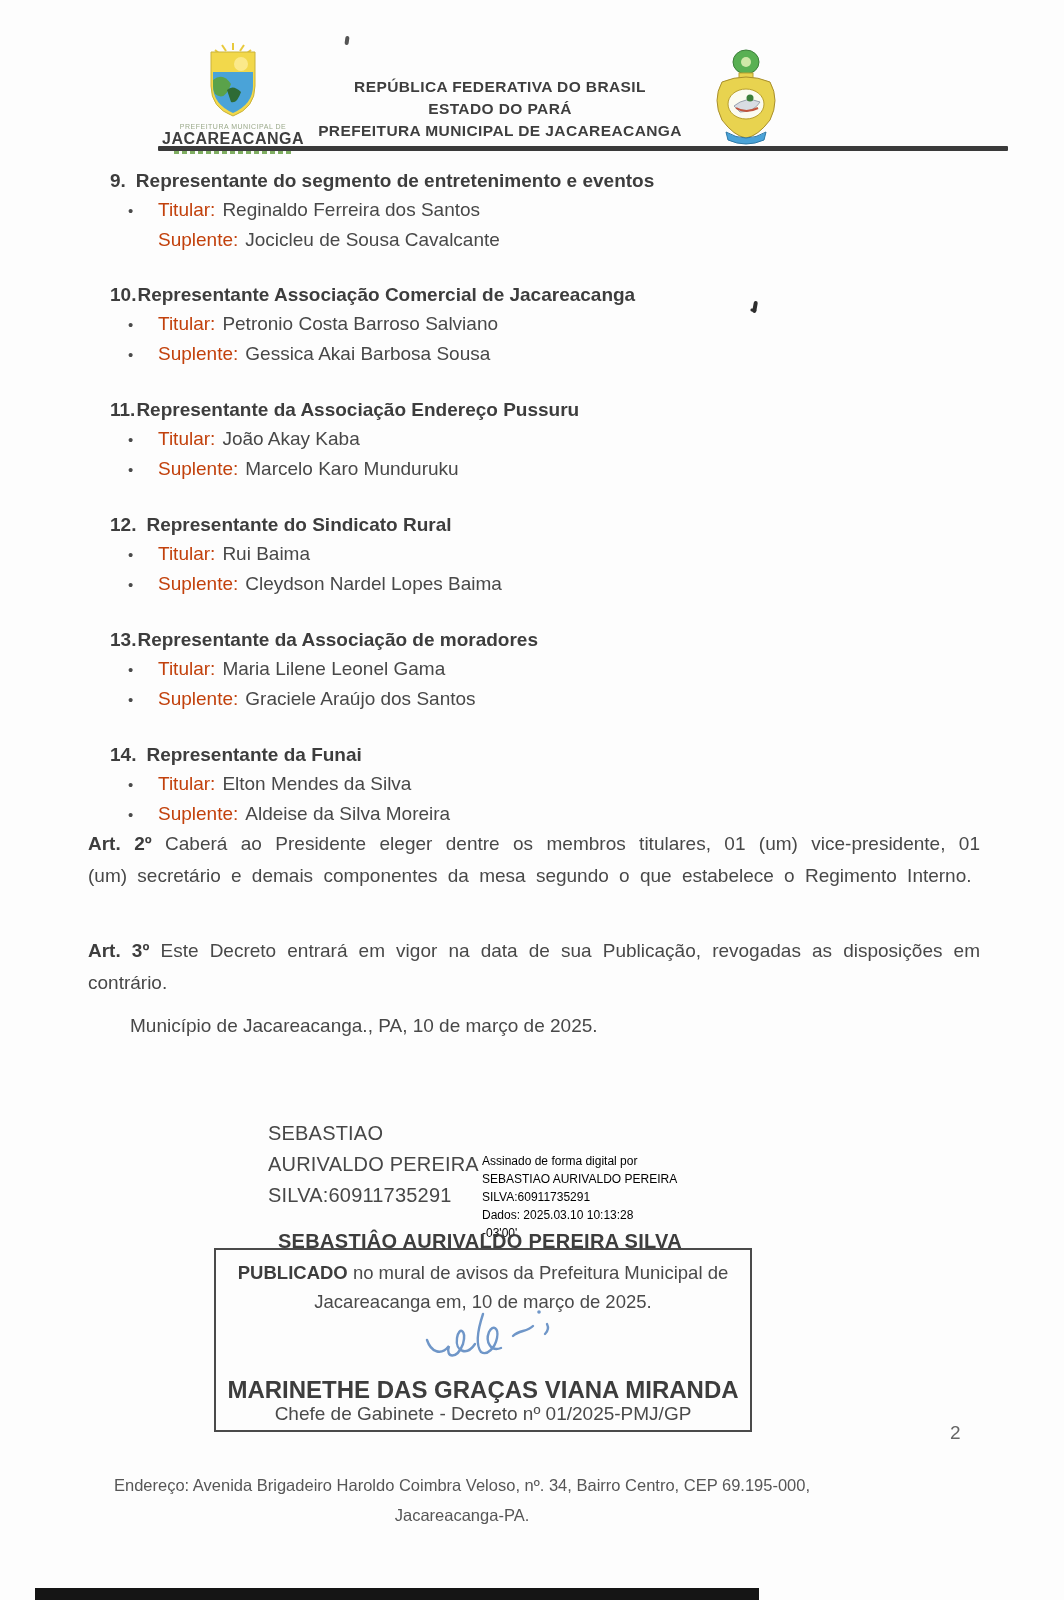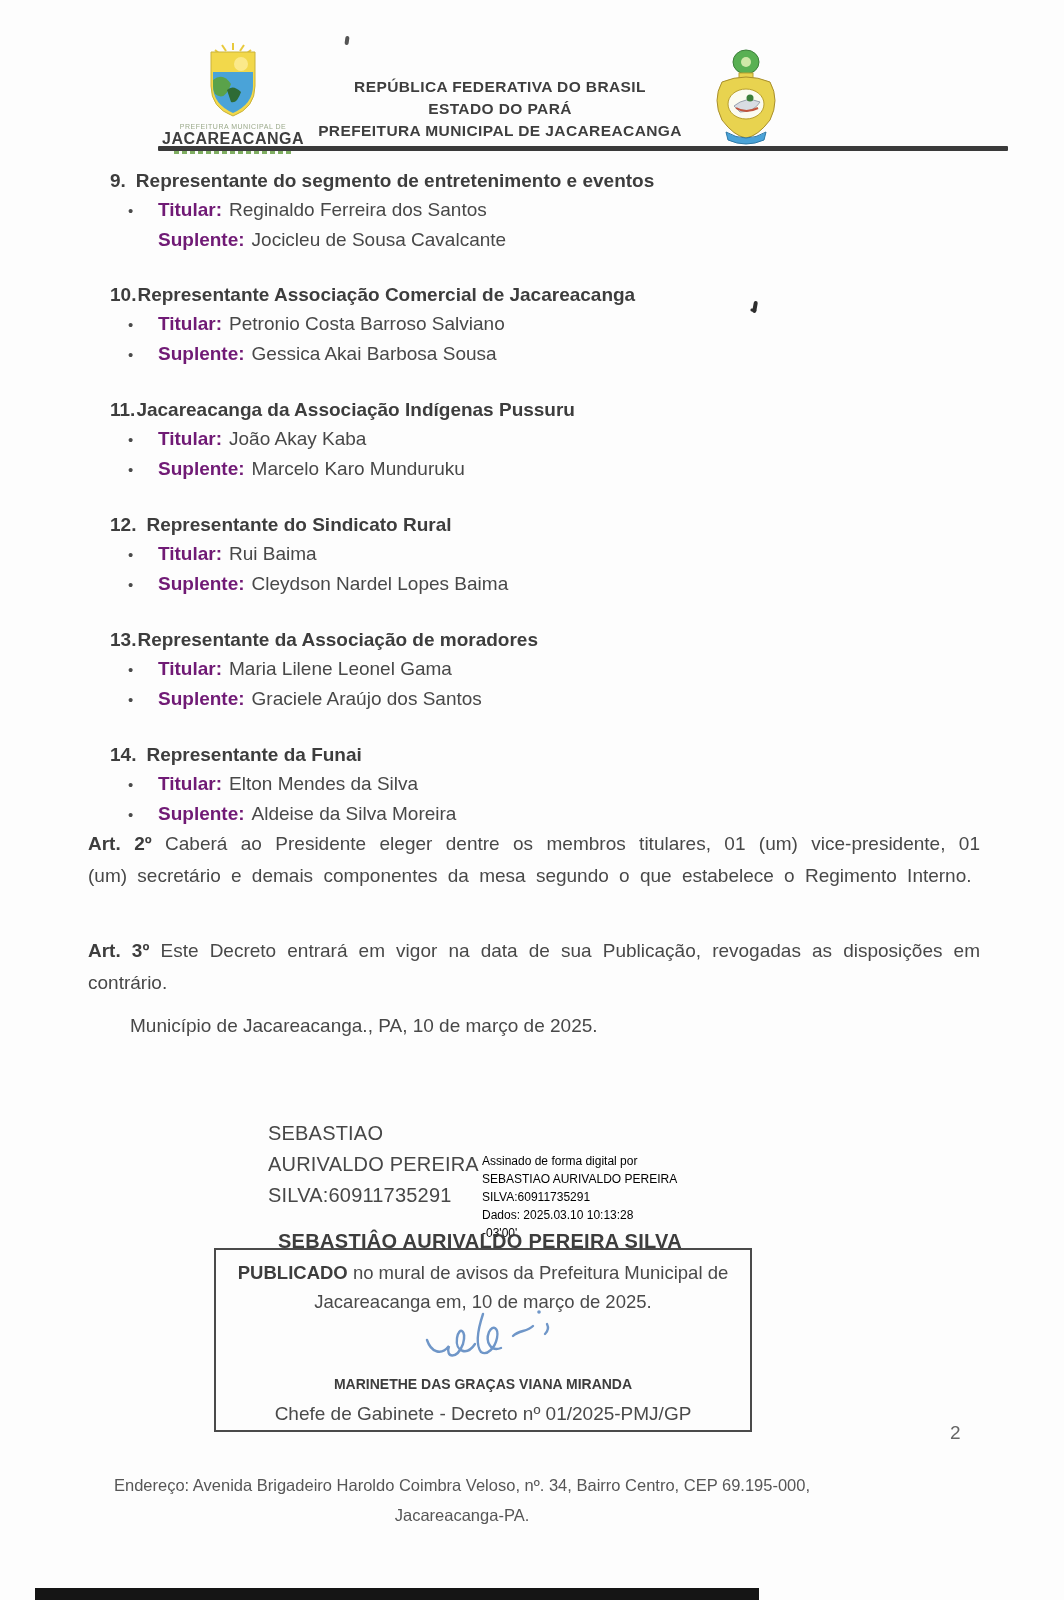--- a/index.html
+++ b/index.html
@@ -29,42 +29,42 @@
   .list{left:110px;top:166px;width:780px;font-size:19px;line-height:29px;}
   .item{margin-bottom:26px;}
   .item-title{font-weight:700;color:#3d3d3d;}
   .num{display:inline-block;}
   .item.sp .num{margin-right:10px;}
   .item.tight .num{margin-right:1px;}
   .entry{padding-left:18px;display:flex;}
   .bullet{width:30px;flex:0 0 30px;color:#4a4a4a;}
   .bullet:before{content:"\2022";font-size:15px;}
   .entry.no-bullet .bullet:before{content:"";}
-  .lbl{font-weight:700;color:#701a75;margin-right:7px;white-space:nowrap;}
+  .lbl{font-weight:400;color:#c2410c;margin-right:7px;white-space:nowrap;}
 
   
   .article{left:88px;width:892px;font-size:19px;line-height:31.5px;text-align:justify;word-spacing:5px;}
   .article .albl{font-weight:700;color:#3d3d3d;}
   .art2{top:828px;}
   .art3{top:935px;}
   .dateline{left:130px;top:1015px;font-size:19px;text-align:right;}
 
   
   .dsig-big{left:268px;top:1118px;width:220px;font-size:20px;line-height:31px;color:#474747;letter-spacing:.2px;}
   .dsig-small{left:482px;top:1128px;width:220px;font-size:12px;line-height:18px;color:#000000;margin-top:24px;}
   .pname{left:180px;top:1230px;width:600px;text-align:center;font-size:20px;font-weight:700;color:#3d3d3d;letter-spacing:.3px;}
   .prole{left:180px;top:1258px;width:600px;text-align:center;font-size:18px;color:#4a4a4a;font-weight:bold;}
 
   
   .pubbox{left:214px;top:1248px;width:534px;height:180px;border:2px solid #4a4a4a;background:#fdfdfd;}
   .pub-line{position:absolute;left:0;width:100%;text-align:center;font-size:18.5px;color:#4a4a4a;}
   .pub-p{top:8px;left:8px;width:518px;line-height:29px;}
   .pub-p b{color:#3d3d3d;}
   .scribble{position:absolute;left:205px;top:50px;}
-  .pub-name{top:126px;font-weight:700;color:#3d3d3d;font-size:14px;}
+  .pub-name{top:126px;font-weight:700;color:#3d3d3d;font-size:24px;}
   .pub-role{top:153px;font-size:19px;}
 
   .pagenum{left:950px;top:1422px;font-size:19px;color:#666;}
 
   
   .footer{left:0;top:1470px;width:924px;text-align:center;font-size:16.5px;line-height:30px;color:#565656;}
   .botbar{left:35px;top:1588px;width:724px;height:12px;background:#151515;}
 </style>
 </head>
 <body>
@@ -138,21 +138,21 @@
         <span>Petronio Costa Barroso Salviano</span>
       </div>
     <div class="entry">
         <span class="bullet"></span>
         <span class="lbl">Suplente:</span>
         <span>Gessica Akai Barbosa Sousa</span>
       </div>
   </div>
 
   <div class="item tight">
-    <div class="item-title"><span class="num">11.</span><span>Jacareacanga da Associação Indígenas Pussuru</span></div>
+    <div class="item-title"><span class="num">11.</span><span>Representante da Associação Endereço Pussuru</span></div>
     <div class="entry">
         <span class="bullet"></span>
         <span class="lbl">Titular:</span>
         <span>João Akay Kaba</span>
       </div>
     <div class="entry">
         <span class="bullet"></span>
         <span class="lbl">Suplente:</span>
         <span>Marcelo Karo Munduruku</span>
       </div>

